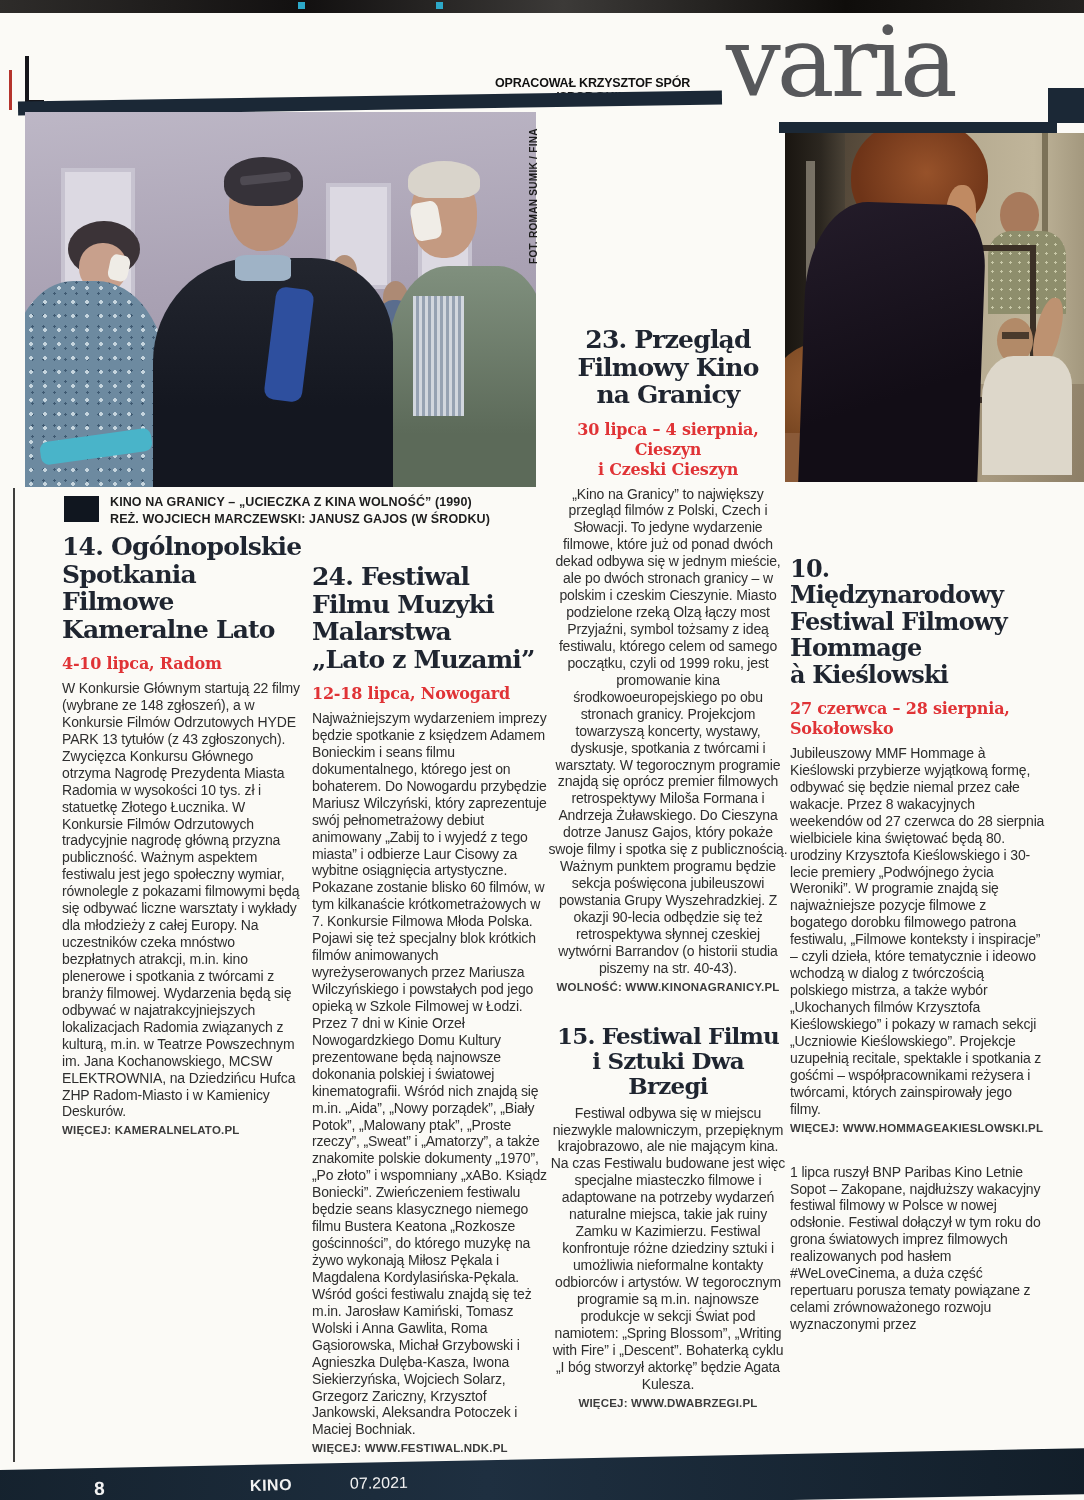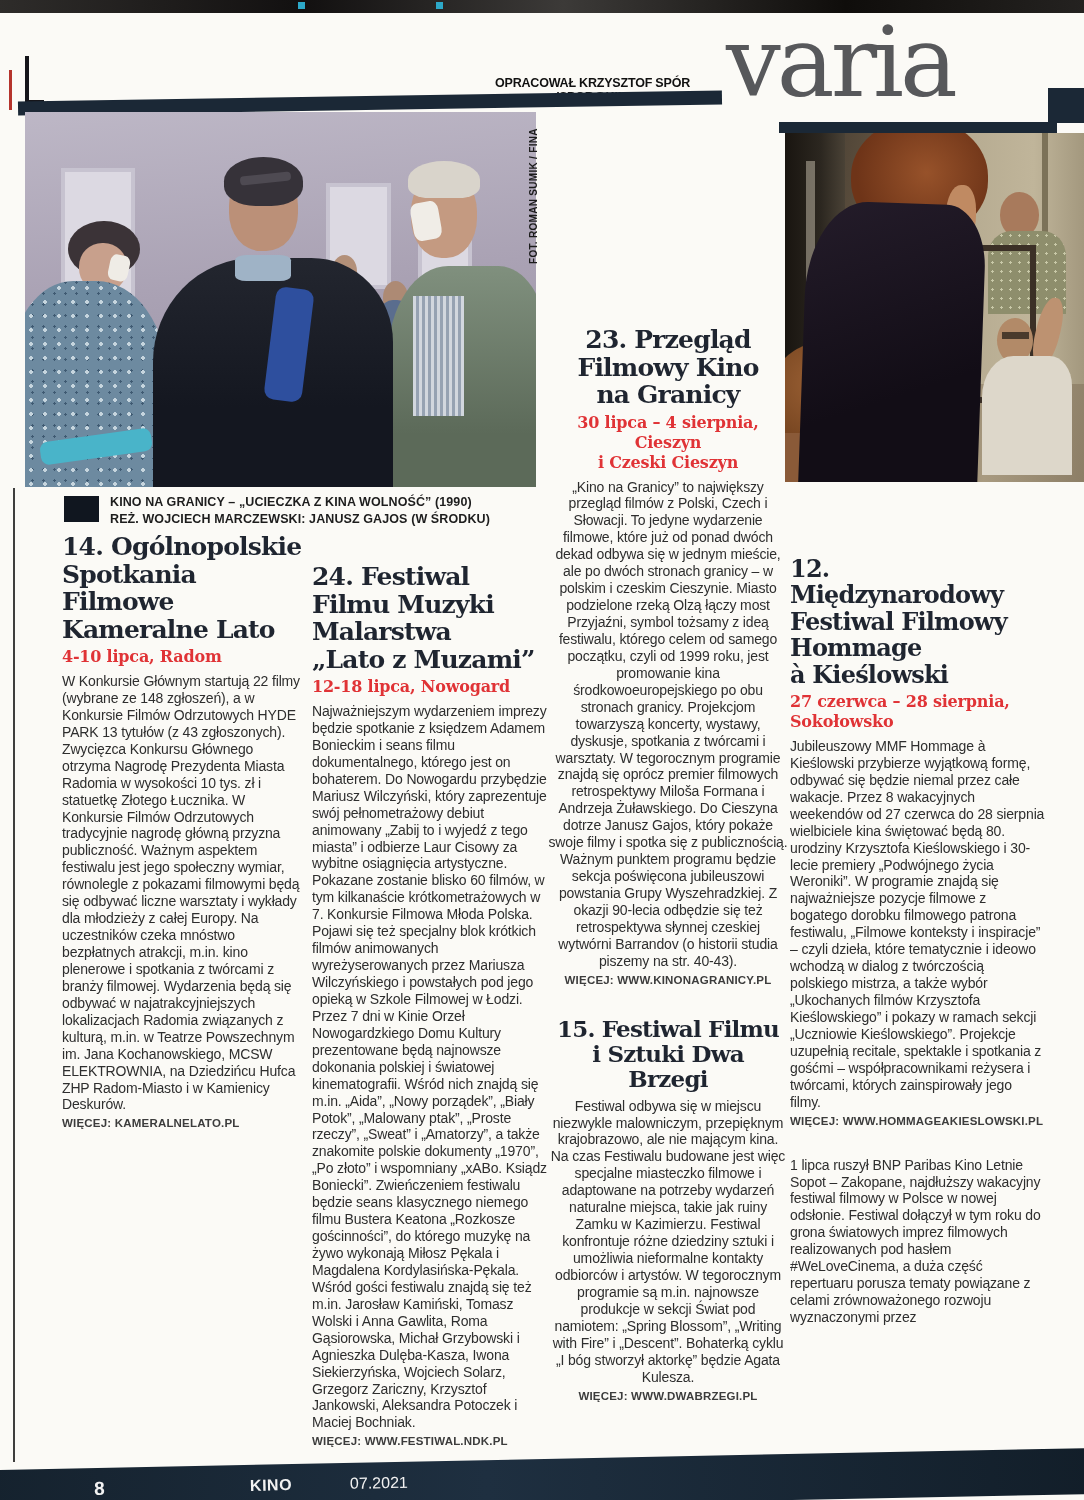--- a/index.html
+++ b/index.html
@@ -91,21 +91,21 @@
   .caption { position:absolute; left:110px; top:494px; width:480px;
     font-size:12.5px; font-weight:bold; line-height:1.35; letter-spacing:.1px; color:#1d1d1d; white-space:pre-line; }
   
   .article { position:absolute; }
   .article-block { position:relative; }
   .article-title { font-family:"DejaVu Serif", serif; font-weight:bold; font-size:25px;
     line-height:1.1; letter-spacing:-0.8px; color:#1f2530; white-space:pre-line; }
   .title-24 { font-size:24px; }
   .title-23 { font-size:23px; }
   .article-date { font-family:"DejaVu Serif", serif; font-weight:bold; font-size:16px;
-    line-height:1.25; letter-spacing:-.2px; color:#e03336; white-space:pre-line; margin-top:4px; }
+    line-height:1.25; letter-spacing:-.2px; color:#e03336; white-space:pre-line; margin-top:11px; }
   .article-body { font-size:14px; line-height:1.21; letter-spacing:-.15px; color:#2e2e2e; margin-top:6px; }
   .article-more { font-size:11.5px; font-weight:bold; letter-spacing:.2px; color:#3c3c3c; margin-top:4px; }
   .stack-gap { margin-top:30px; }
   #col1 { left:62px; top:533px; width:240px; }
   #col2 { left:312px; top:563px; width:236px; }
   #col3 { left:548px; top:326px; width:240px;text-align:center; }
   #col4 { left:790px; top:556px; width:255px; }
   
   .footer-bar { position:absolute; left:-12px; top:1459px; width:1110px; height:46px;
     background:linear-gradient(90deg,#15222e,#1e2f40 45%,#121e29); transform:rotate(-1.15deg); }
@@ -209,34 +209,34 @@
   </div>
 
   <div id="col3" class="article">
     <div class="article-block">
       <div class="article-title">23. Przegląd
 Filmowy Kino
 na Granicy</div>
       <div class="article-date">30 lipca – 4 sierpnia, Cieszyn
 i Czeski Cieszyn</div>
       <div class="article-body">„Kino na Granicy” to największy przegląd filmów z Polski, Czech i Słowacji. To jedyne wydarzenie filmowe, które już od ponad dwóch dekad odbywa się w jednym mieście, ale po dwóch stronach granicy – w polskim i czeskim Cieszynie. Miasto podzielone rzeką Olzą łączy most Przyjaźni, symbol tożsamy z ideą festiwalu, którego celem od samego początku, czyli od 1999 roku, jest promowanie kina środkowoeuropejskiego po obu stronach granicy. Projekcjom towarzyszą koncerty, wystawy, dyskusje, spotkania z twórcami i warsztaty. W tegorocznym programie znajdą się oprócz premier filmowych retrospektywy Miloša Formana i Andrzeja Żuławskiego. Do Cieszyna dotrze Janusz Gajos, który pokaże swoje filmy i spotka się z publicznością. Ważnym punktem programu będzie sekcja poświęcona jubileuszowi powstania Grupy Wyszehradzkiej. Z okazji 90-lecia odbędzie się też retrospektywa słynnej czeskiej wytwórni Barrandov (o historii studia piszemy na str. 40-43).</div>
-      <div class="article-more">WIĘCEJ: WWW.KINONAGRANICY.PL</div>
+      <div class="article-more">WOLNOŚĆ: WWW.KINONAGRANICY.PL</div>
     </div>
     <div class="article-block stack-gap">
       <div class="article-title title-23">15. Festiwal Filmu
 i Sztuki Dwa
 Brzegi</div>
       <div class="article-body">Festiwal odbywa się w miejscu niezwykle malowniczym, przepięknym krajobrazowo, ale nie mającym kina. Na czas Festiwalu budowane jest więc specjalne miasteczko filmowe i adaptowane na potrzeby wydarzeń naturalne miejsca, takie jak ruiny Zamku w Kazimierzu. Festiwal konfrontuje różne dziedziny sztuki i umożliwia nieformalne kontakty odbiorców i artystów. W tegorocznym programie są m.in. najnowsze produkcje w sekcji Świat pod namiotem: „Spring Blossom”, „Writing with Fire” i „Descent”. Bohaterką cyklu „I bóg stworzył aktorkę” będzie Agata Kulesza.</div>
       <div class="article-more">WIĘCEJ: WWW.DWABRZEGI.PL</div>
     </div>
   </div>
 
   <div id="col4" class="article">
     <div class="article-block">
-      <div class="article-title title-24">12. Międzynarodowy
+      <div class="article-title title-24">10. Międzynarodowy
 Festiwal Filmowy
 Hommage
 à Kieślowski</div>
       <div class="article-date">27 czerwca – 28 sierpnia,
 Sokołowsko</div>
       <div class="article-body">Jubileuszowy MMF Hommage à Kieślowski przybierze wyjątkową formę, odbywać się będzie niemal przez całe wakacje. Przez 8 wakacyjnych weekendów od 27 czerwca do 28 sierpnia wielbiciele kina świętować będą 80. urodziny Krzysztofa Kieślowskiego i 30-lecie premiery „Podwójnego życia Weroniki”. W programie znajdą się najważniejsze pozycje filmowe z bogatego dorobku filmowego patrona festiwalu, „Filmowe konteksty i inspiracje” – czyli dzieła, które tematycznie i ideowo wchodzą w dialog z twórczością polskiego mistrza, a także wybór „Ukochanych filmów Krzysztofa Kieślowskiego” i pokazy w ramach sekcji „Uczniowie Kieślowskiego”. Projekcje uzupełnią recitale, spektakle i spotkania z gośćmi – współpracownikami reżysera i twórcami, których zainspirowały jego filmy.</div>
       <div class="article-more">WIĘCEJ: WWW.HOMMAGEAKIESLOWSKI.PL</div>
     </div>
     <div class="article-block stack-gap">
       <div class="article-body">1 lipca ruszył BNP Paribas Kino Letnie Sopot – Zakopane, najdłuższy wakacyjny festiwal filmowy w Polsce w nowej odsłonie. Festiwal dołączył w tym roku do grona światowych imprez filmowych realizowanych pod hasłem #WeLoveCinema, a duża część repertuaru porusza tematy powiązane z celami zrównoważonego rozwoju wyznaczonymi przez</div>

